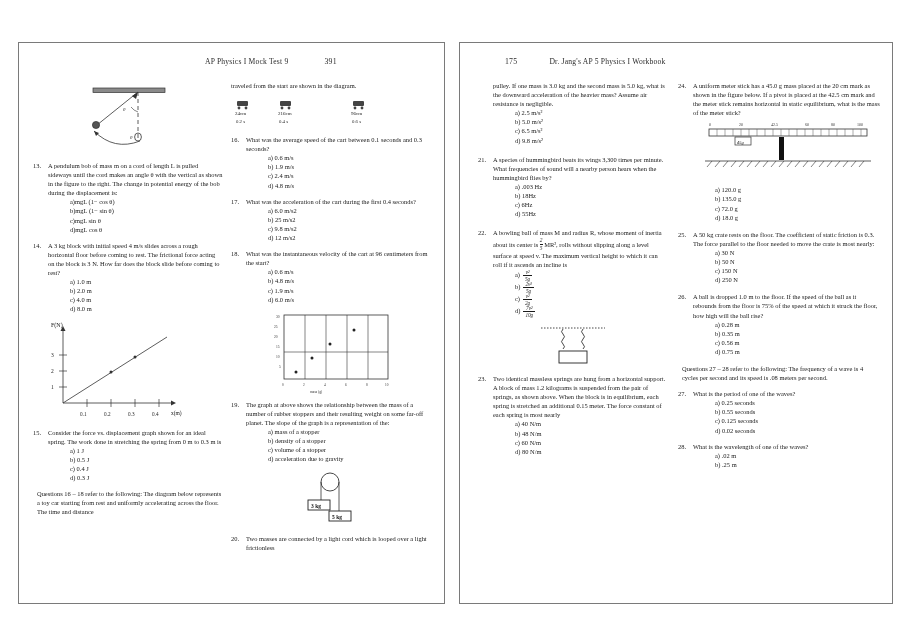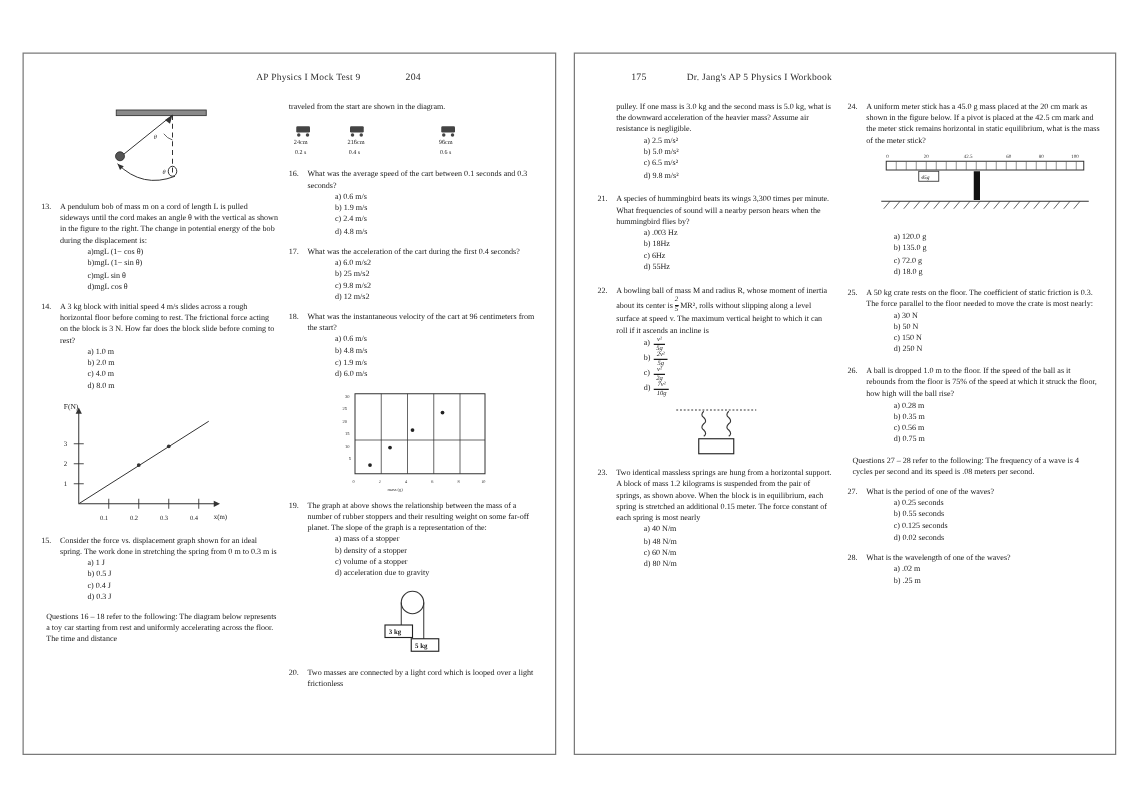--- a/index.html
+++ b/index.html
@@ -53,21 +53,21 @@
 </style>
 </head>
 <body>
 
 <div class="spread">
 
   <div class="page" id="page-left">
 
     <div class="hdr" style="left:186px;">
       <span class="ttl">AP Physics I Mock Test 9</span>
-      <span class="pg" style="margin-left:34px;">204</span>
+      <span class="pg" style="margin-left:34px;">391</span>
     </div>
 
     <div class="cols">
 
       <div class="col a">
 
         <div class="fig fig-pendulum">
           <svg width="120" height="72" viewBox="0 0 120 72">
             <rect x="25" y="5" width="72" height="4.5" fill="#8a8a8a" stroke="#333" stroke-width="0.7"></rect>
             <line x1="70" y1="9" x2="70" y2="55" stroke="#333" stroke-width="0.8" stroke-dasharray="4,3"></line>

